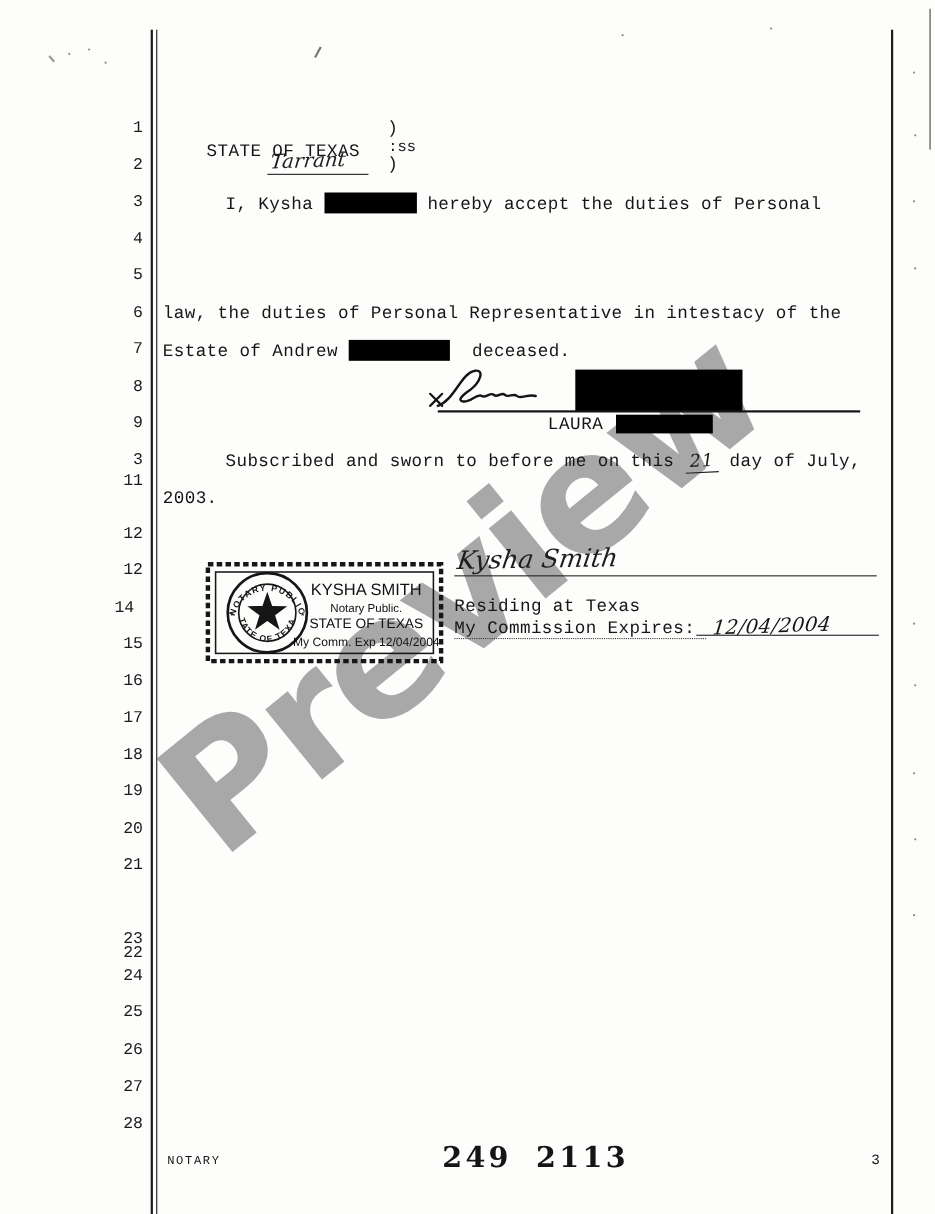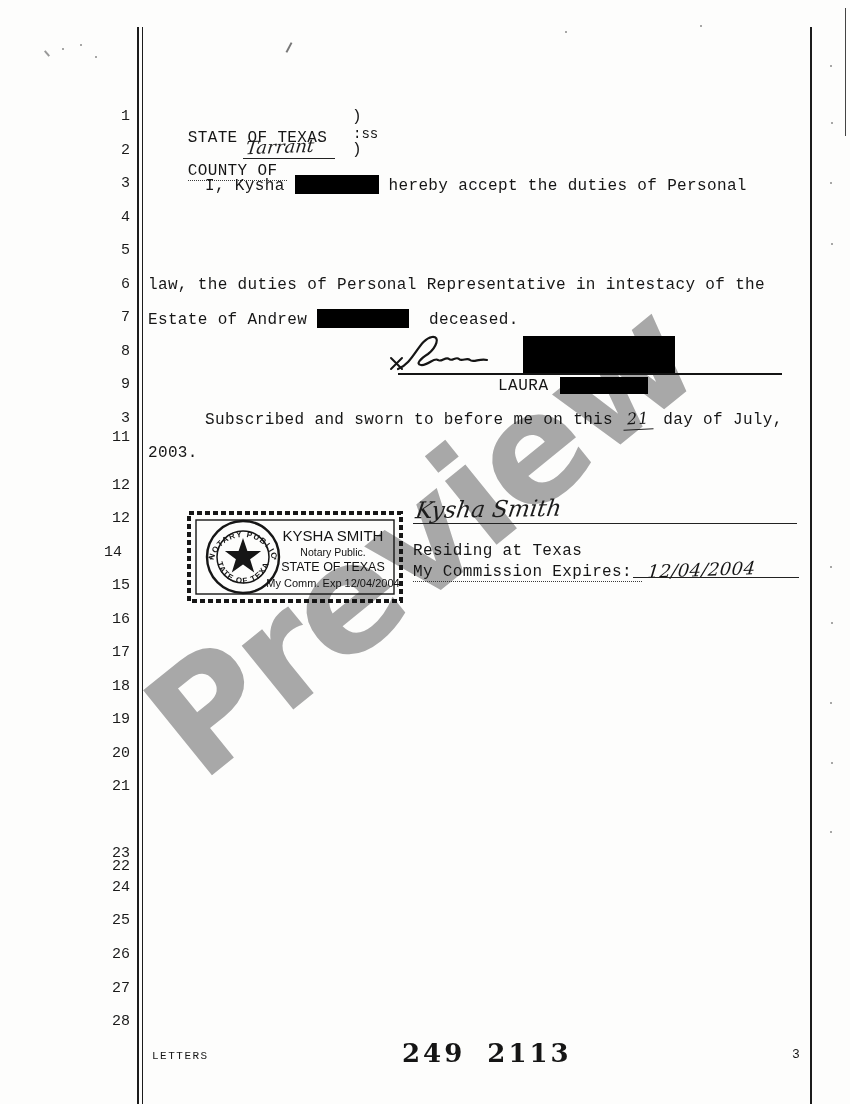--- a/index.html
+++ b/index.html
@@ -103,23 +103,20 @@
       <div class="lineno" style="top: 946px;">26</div>
       <div class="lineno" style="top: 979.52px;">27</div>
       <div class="lineno" style="top: 1013.04px;">28</div>
     </div>
 
   <div class="bodyline" style="top:108px">
     <span>STATE OF TEXAS</span>
   </div>
   <div class="paren" style="top:108px">)</div>
   <div class="paren" style="top:126px; left:353px; font-size:14px;">:ss</div>
-  <div class="bodyline" style="top:141px">
-    <span class="u-dot">COUNTY OF </span>
-  </div>
   <div class="hand county-hand">Tarrant</div>
   <div class="county-line"></div>
   <div class="paren" style="top:141px">)</div>
 
   <div class="bodyline" style="top:175px"><span class="ind"></span><span>I, Kysha </span><span class="redact r-inline" style="width:84px"></span><span> hereby accept the duties of Personal</span></div>
 
 
 
   <div class="bodyline" style="top:309px"><span>Estate of Andrew </span><span class="redact r-inline" style="width:92px"></span><span>  deceased.</span></div>
 
@@ -160,21 +157,21 @@
     <text x="147" y="61" font-size="12.5" text-anchor="middle" font-family="Liberation Sans, sans-serif" fill="#121212">STATE OF TEXAS</text>
     <text x="147" y="77" font-size="11" text-anchor="middle" font-family="Liberation Sans, sans-serif" fill="#121212">My Comm. Exp  12/04/2004</text>
   </svg>
 
   <div class="hand not-sig">Kysha Smith</div>
   <div class="not-sigline"></div>
   <div class="notline" style="top:542px">Residing at Texas</div>
   <div class="notline" style="top:559px"><span class="u-dot">My Commission Expires: </span><span class="exp-hand">12/04/2004</span></div>
   <div class="exp-line"></div>
 
-  <div class="footer-left">LETTERS</div>
+  <div class="footer-left">NOTARY</div>
   <div class="footer-stamp">249 2113</div>
   <div class="footer-page">3</div>
 
   <div class="scratch" style="left:288px; top:42px;"></div>
   <div class="scratch" style="left:46px; top:50px; height:7px; transform:rotate(-40deg); background:#999;"></div>
   <div class="speck" style="left:62px; top:48px;"></div>
   <div class="speck" style="left:80px; top:44px;"></div>
   <div class="speck" style="left:95px; top:56px;"></div>
   <div class="speck" style="left:700px; top:25px;"></div>
   <div class="speck" style="left:565px; top:31px;"></div>

